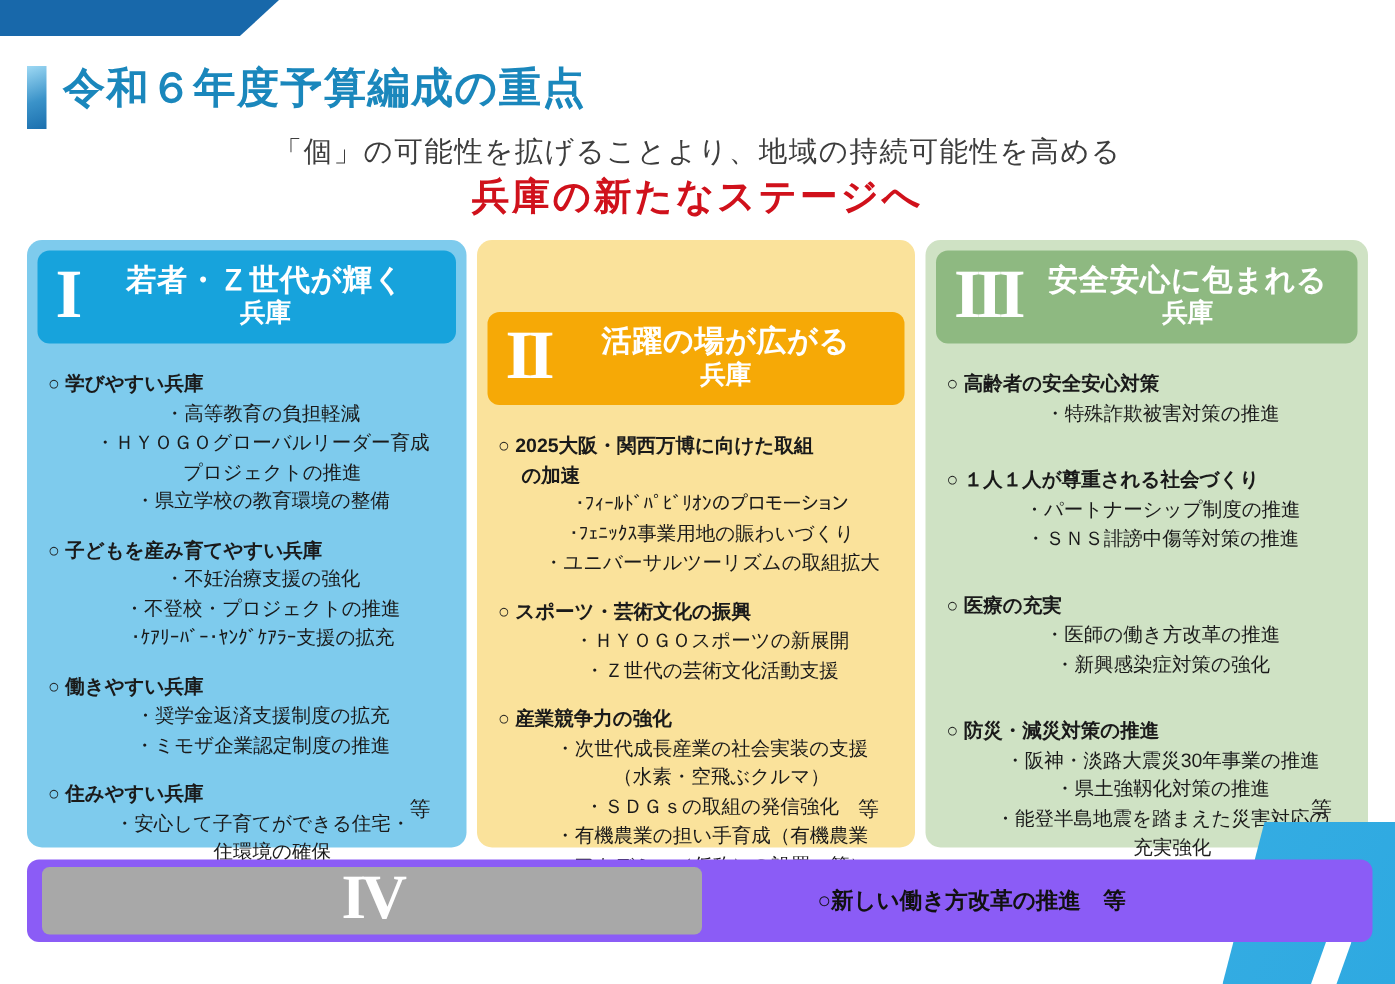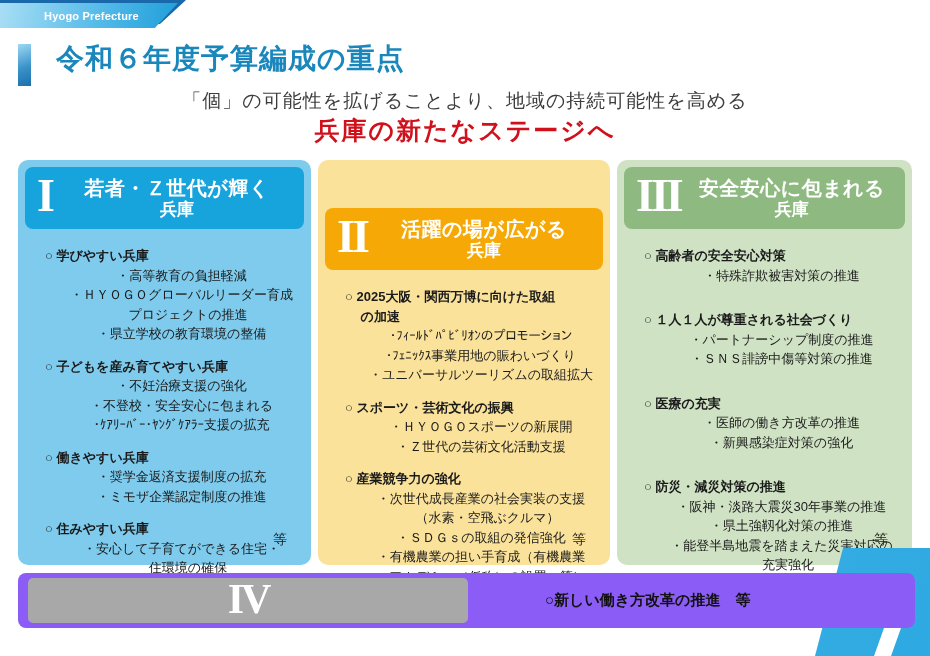--- a/index.html
+++ b/index.html
@@ -11,38 +11,38 @@
   .banner-dark{position:absolute;left:0;top:0;width:186px;height:24px;background:#1868aa;
     clip-path:polygon(0 0,100% 0,86% 100%,0 100%);}
   .banner{position:absolute;left:0;top:3px;width:178px;height:25px;
     background:linear-gradient(100deg,#a9def5 0%,#55bbe9 55%,#1f9ed9 100%);
     clip-path:polygon(0 0,100% 0,87% 100%,0 100%);
     display:flex;align-items:center;}
   .banner span{padding-left:44px;font-size:11px;font-weight:bold;color:#ffffff;letter-spacing:.2px;}
   
   .title-bar{position:absolute;left:18px;top:44px;width:13px;height:42px;
     background:linear-gradient(160deg,#9ed9f4 0%,#3b93c9 55%,#1b6fae 100%);}
-  .page-title{position:absolute;left:56px;top:40px;font-size:28px;font-weight:bold;color:#1a87bc;letter-spacing:1px;}
+  .page-title{position:absolute;left:42px;top:40px;font-size:28px;font-weight:bold;color:#1a87bc;letter-spacing:1px;}
   .lead{position:absolute;left:0;top:88px;width:930px;text-align:center;font-size:19px;color:#3d3d3d;letter-spacing:1px;}
   .highlight{position:absolute;left:0;top:114px;width:930px;text-align:center;font-size:25px;font-weight:bold;color:#d0111b;letter-spacing:2px;}
   
   .col{position:absolute;top:160px;height:405px;border-radius:10px;}
   .col--blue{left:18px;width:293px;background:#7ecbed;}
   .col--orange{left:318px;width:292px;background:#fae29b;}
   .col--green{left:617px;width:295px;background:#cfe2c4;}
   .col-header{margin:7px 7px 0 7px;height:62px;border-radius:8px;display:flex;align-items:center;padding:0 6px;}
   .col--blue .col-header{background:#17a3dc;}
   .col--orange .col-header{background:#f6a906;margin-top:48px;}
   .col--green .col-header{background:#8eb981;}
   .numeral{font-family:"Liberation Serif", serif;font-weight:bold;color:#fff;font-size:46px;line-height:1;
     letter-spacing:-3px;padding:0 4px 4px 6px;}
   .col-header-text{flex:1;text-align:center;color:#fff;font-weight:bold;line-height:1.15;}
   .col-header-text .line1{font-size:20px;letter-spacing:.5px;}
   .col-header-text .line2{font-size:17px;}
-  .col-body{padding:17px 6px 0 14px;font-size:13px;line-height:1.5;margin-left:13px;}
+  .col-body{padding:17px 6px 0 14px;font-size:13px;line-height:1.5;}
   .g-head{font-weight:bold;white-space:pre-line;padding-left:1.2em;text-indent:-1.2em;}
   .g-item{white-space:pre-line;margin-left:13px;padding-left:1em;text-indent:-1em;text-align:center;}
   .group{margin-bottom:13px;}
   .col--green .group{margin-bottom:25px;}
   .etc{position:absolute;right:24px;bottom:16px;font-size:14px;}
   
   .deco{position:absolute;left:0;top:0;width:930px;height:656px;pointer-events:none;}
   .deco-blue{position:absolute;left:0;top:0;width:930px;height:656px;
     background:linear-gradient(115deg,#8fd6f4 0%,#49b7e7 45%,#2ea9e1 100%);
     clip-path:polygon(843px 548px,930px 548px,930px 656px,815px 656px);}
@@ -56,23 +56,20 @@
   .band-title{color:#fff;font-weight:bold;font-size:21px;letter-spacing:1px;}
   .band-note{position:absolute;left:527px;top:0;height:55px;display:flex;align-items:center;
     font-size:15px;font-weight:bold;color:#111;}
 </style>
 </head>
 <body>
 
 <div id="page">
 
   <div class="banner-dark"></div>
-  <div class="banner">
-    <span>Hyogo Prefecture</span>
-  </div>
 
   <div class="title-bar"></div>
   <div class="page-title">令和６年度予算編成の重点</div>
   <div class="lead">「個」の可能性を拡げることより、地域の持続可能性を高める</div>
   <div class="highlight">兵庫の新たなステージへ</div>
 
   <div class="col col--blue">
     <div class="col-header">
       <span class="numeral">I</span>
       <span class="col-header-text">
@@ -84,21 +81,21 @@
         <div class="group">
           <div class="g-head">○ 学びやすい兵庫</div>
           <div class="g-item">・高等教育の負担軽減</div>
           <div class="g-item">・ＨＹＯＧＯグローバルリーダー育成
 プロジェクトの推進</div>
           <div class="g-item">・県立学校の教育環境の整備</div>
         </div>
         <div class="group">
           <div class="g-head">○ 子どもを産み育てやすい兵庫</div>
           <div class="g-item">・不妊治療支援の強化</div>
-          <div class="g-item">・不登校・安全安心に包まれる</div>
+          <div class="g-item">・不登校・プロジェクトの推進</div>
           <div class="g-item">・ｹｱﾘｰﾊﾞｰ・ﾔﾝｸﾞｹｱﾗｰ支援の拡充</div>
         </div>
         <div class="group">
           <div class="g-head">○ 働きやすい兵庫</div>
           <div class="g-item">・奨学金返済支援制度の拡充</div>
           <div class="g-item">・ミモザ企業認定制度の推進</div>
         </div>
         <div class="group">
           <div class="g-head">○ 住みやすい兵庫</div>
           <div class="g-item">・安心して子育てができる住宅・

